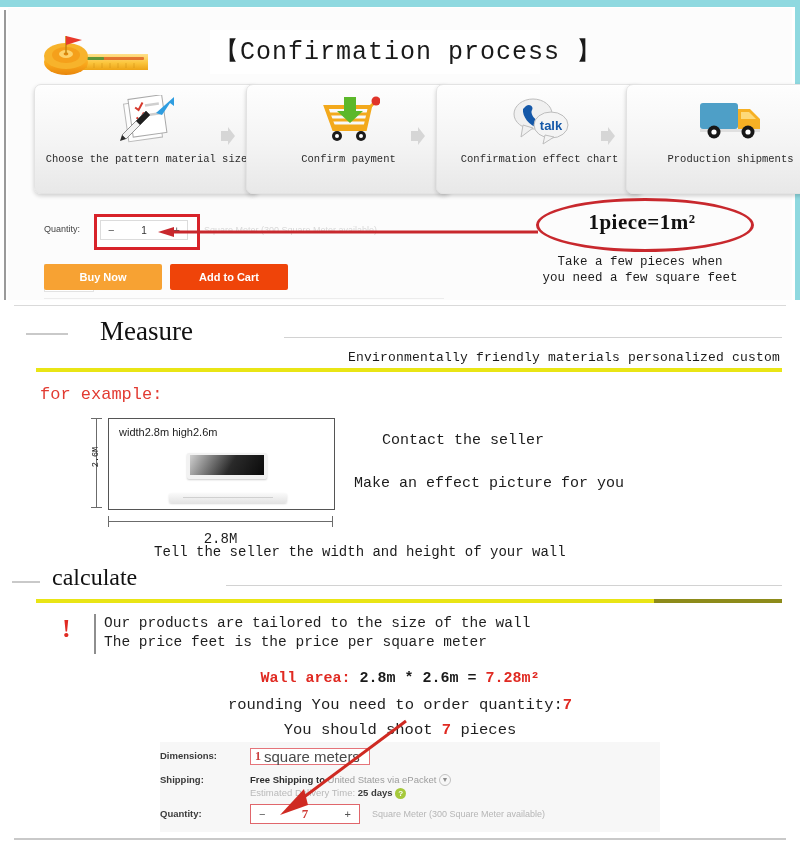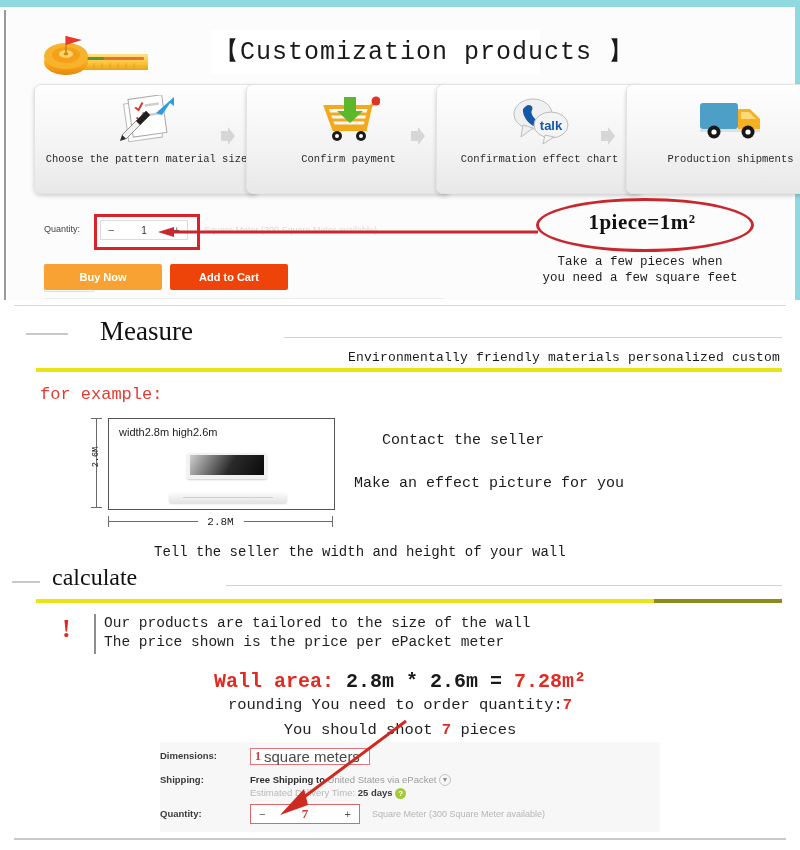--- a/index.html
+++ b/index.html
@@ -110,36 +110,36 @@
   .vdim{position:absolute;left:14px;top:2px;width:12px;height:90px;}
   .vdim-line{position:absolute;left:6px;top:0;width:1px;height:90px;background:#6b6b6b;}
   .vdim-cap-t{position:absolute;left:1px;top:0;width:11px;height:1px;background:#6b6b6b;}
   .vdim-cap-b{position:absolute;left:1px;top:89px;width:11px;height:1px;background:#6b6b6b;}
   .vdim-txt{position:absolute;left:-14px;top:34px;width:40px;font-size:8.5px;color:#1c1c1c;text-align:center;
     transform:rotate(-90deg);font-family:"Liberation Mono", monospace;}
   .hdim{position:absolute;left:32px;top:100px;width:225px;height:12px;}
   .hdim-line{position:absolute;left:0;top:5px;width:225px;height:1px;background:#6b6b6b;}
   .hdim-cap-l{position:absolute;left:0;top:0;width:1px;height:11px;background:#6b6b6b;}
   .hdim-cap-r{position:absolute;left:224px;top:0;width:1px;height:11px;background:#6b6b6b;}
-  .hdim-txt{position:absolute;left:0;right:0;top:0;text-align:center;font-size:11px;color:#1c1c1c;
-    background:#fff;width:46px;margin:0 auto;font-family:"Liberation Mono", monospace;}
+  .hdim-txt{position:absolute;left:0;right:0;top:0;text-align:center;font-size:14px;color:#1c1c1c;
+    background:#fff;width:46px;margin:15px auto;font-family:"Liberation Mono", monospace;}
 
   .contact-txt{position:absolute;left:368px;top:120px;font-size:15px;color:#1b1b1b;font-family:"Liberation Mono", monospace;}
   .effect-txt{position:absolute;left:340px;top:163px;font-size:15px;color:#1b1b1b;font-family:"Liberation Mono", monospace;}
   .tell-txt{position:absolute;left:140px;top:232px;font-size:14px;color:#1b1b1b;font-family:"Liberation Mono", monospace;}
 
   
   .warn{position:absolute;left:48px;top:302px;width:700px;height:44px;}
   .warn-ex{position:absolute;left:0;top:2px;font-size:26px;color:#e02a22;font-weight:bold;
     font-family:"Liberation Serif",serif;line-height:26px;}
   .warn-bar{position:absolute;left:32px;top:0px;width:2px;height:40px;background:#8e8e8e;}
   .warn-txt{position:absolute;left:42px;top:0px;font-size:14.5px;line-height:19px;color:#1f1f1f;
     font-family:"Liberation Mono", monospace;white-space:nowrap;}
 
-  .wall-area{position:absolute;left:0;right:0;top:358px;text-align:center;font-size:20px;font-weight:bold;
+  .wall-area{position:absolute;left:0;right:0;top:358px;text-align:center;font-size:15px;font-weight:bold;
     color:#1a1a1a;font-family:"Liberation Mono", monospace;}
   .wall-area .red{color:#e02a22;}
   .rounding{position:absolute;left:0;right:0;top:384px;text-align:center;font-size:15.5px;color:#1f1f1f;
     font-family:"Liberation Mono", monospace;}
   .rounding .red{color:#e02a22;font-weight:bold;}
   .shoot{position:absolute;left:0;right:0;top:409px;text-align:center;font-size:15.5px;color:#1f1f1f;
     font-family:"Liberation Mono", monospace;}
   .shoot .red{color:#e02a22;font-weight:bold;}
 
   
@@ -209,21 +209,21 @@
           <ellipse cx="28" cy="32" rx="22" ry="13" fill="url(#tapeG)"></ellipse>
           <ellipse cx="28" cy="26" rx="22" ry="13" fill="#f7b32b"></ellipse>
           <ellipse cx="28" cy="25" rx="14" ry="8" fill="#f5a01b"></ellipse>
           <ellipse cx="28" cy="24" rx="7" ry="4" fill="#fdd36b"></ellipse>
           <ellipse cx="28" cy="24" rx="2.4" ry="1.4" fill="#e0860d"></ellipse>
           <line x1="28" y1="24" x2="28" y2="6" stroke="#c9870f" stroke-width="1.6"></line>
           <path d="M28 6 L44 10 L28 15 Z" fill="#e8392c"></path>
         </svg>
       </div>
       <div class="title-box"></div>
-      <div class="title-txt">【Customization products 】</div>
+      <div class="title-txt">【Confirmation process 】</div>
     </div>
 
     <div class="steps">
 
       <div class="step s1">
         <div class="step-ico">
           <svg width="62" height="50" viewBox="0 0 62 50">
             <g transform="rotate(-8 31 25)">
               <rect x="10" y="6" width="34" height="38" fill="#fdfdfd" stroke="#b9b9b9"></rect>
               <rect x="15" y="2" width="34" height="38" fill="#ffffff" stroke="#a9a9a9"></rect>
@@ -395,21 +395,21 @@
       <div class="sec-line" style="left:212px;width:556px;"></div>
     </div>
     <div class="ybar" style="left:22px;top:287px;width:746px;"></div>
     <div class="ybar-dark" style="left:640px;top:287px;width:128px;"></div>
 
     <div class="warn">
       <div class="warn-ex">!</div>
       <div class="warn-bar"></div>
       <div class="warn-txt">
         <span>Our products are tailored to the size of the wall</span><br>
-        <span>The price shown is the price per ePacket meter</span>
+        <span>The price feet is the price per square meter</span>
       </div>
     </div>
 
     <div class="wall-area">
       <span class="red">Wall area:</span><span> 2.8m * 2.6m = </span><span class="red">7.28m²</span>
     </div>
 
     <div class="rounding">
       <span>rounding  You need to order quantity:</span><span class="red">7</span>
     </div>

